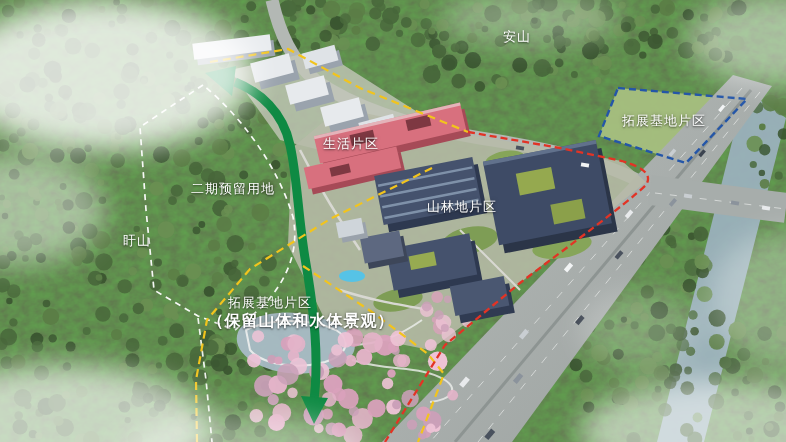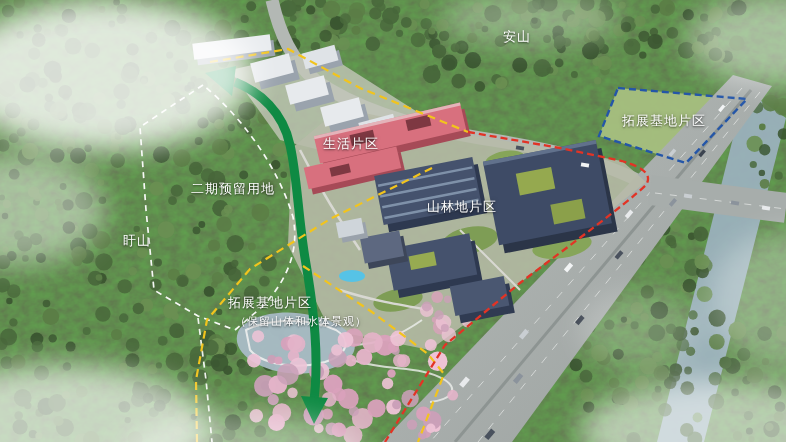--- a/index.html
+++ b/index.html
@@ -2,21 +2,21 @@
 <html><head>
 <meta charset="utf-8">
 <style>
   html,body{margin:0;padding:0;background:#222;}
   #stage{position:relative;width:786px;height:442px;overflow:hidden;
          font-family:"Liberation Sans","DejaVu Sans",sans-serif;background:#4a663c;}
   #scene{position:absolute;left:0;top:0;}
   .map-label{position:absolute;transform:translate(-50%,-50%);color:#fff;
              font-size:13px;font-weight:normal;letter-spacing:1px;white-space:nowrap;
              text-shadow:0 1px 2px rgba(0,0,0,.6),0 0 4px rgba(0,0,0,.35);}
-  .map-label.small{font-size:11px;font-weight:normal;}
+  .map-label.small{font-size:16px;font-weight:bold;}
 </style>
 </head>
 <body>
 
 <div id="stage">
 <svg id="scene" width="786" height="442" viewBox="0 0 786 442">
   <defs>
     <filter id="ftex" x="-5%" y="-5%" width="110%" height="110%">
       <feTurbulence type="fractalNoise" baseFrequency="0.10 0.13" numOctaves="3" seed="9"></feTurbulence>
       <feColorMatrix type="matrix" values="0 0 0 0 0.17  0.45 0 0 0 0.20  0 0 0 0 0.11  0 0 0 0 1"></feColorMatrix>

